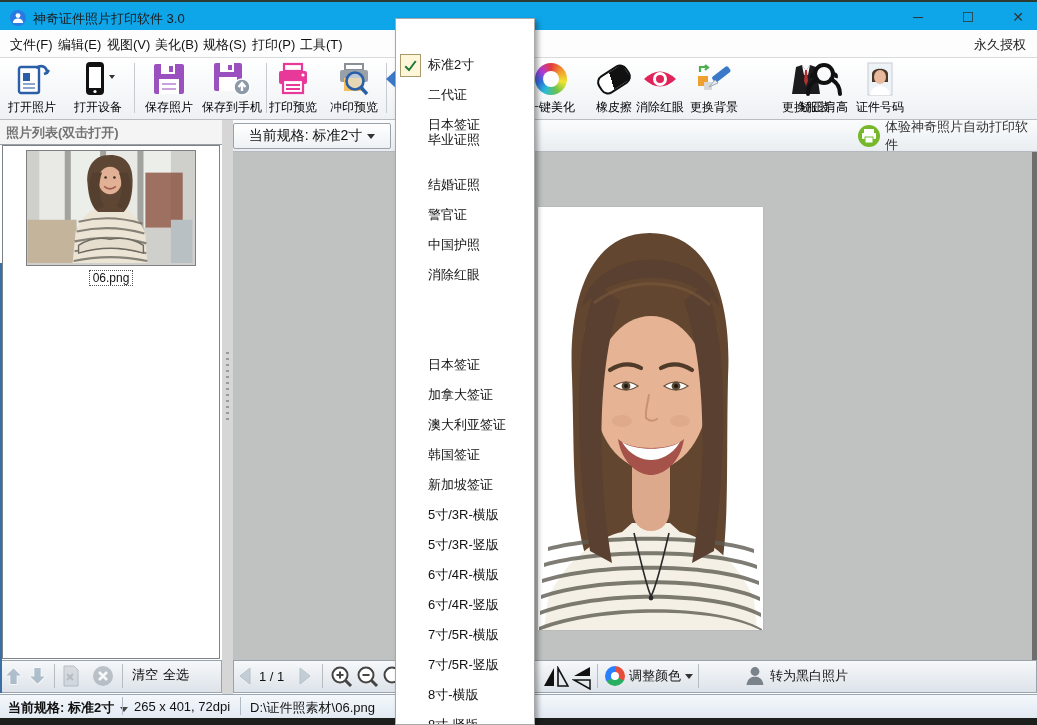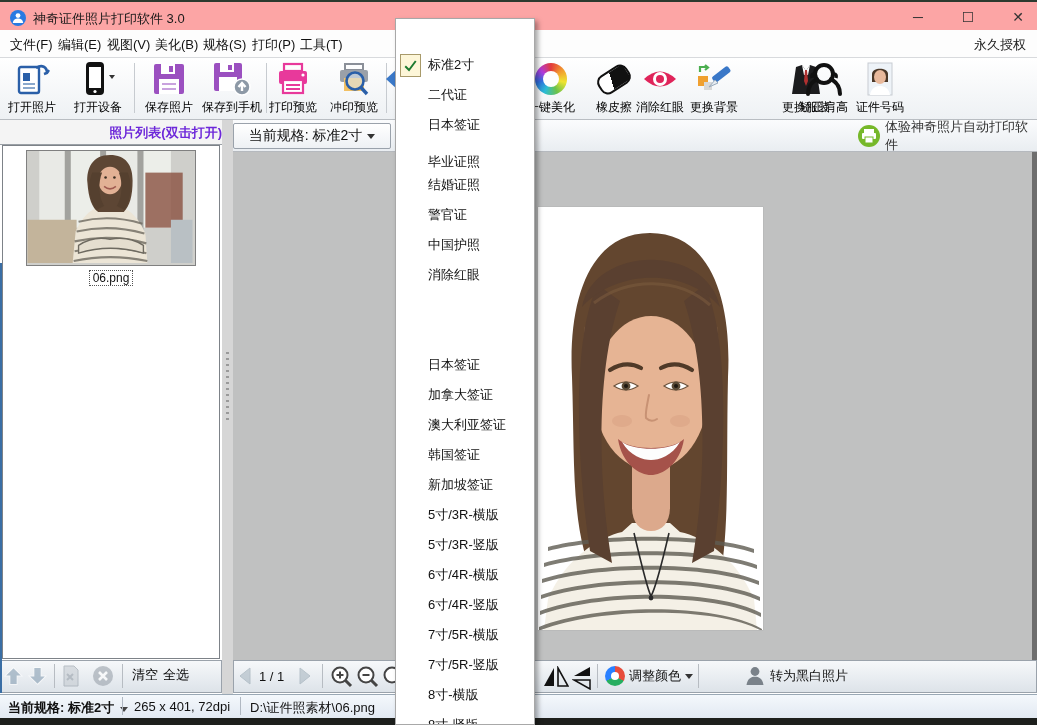--- a/index.html
+++ b/index.html
@@ -2,21 +2,21 @@
 <html><head>
 <meta charset="utf-8">
 <style>
   html,body{margin:0;padding:0;}
   body{width:1037px;height:725px;position:relative;overflow:hidden;
        font-family:"Liberation Sans","DejaVu Sans",sans-serif;
        background:#fff;-webkit-font-smoothing:antialiased;}
   .abs{position:absolute;}
   
   .top-strip{left:0;top:0;width:1037px;height:2px;background:#2c3a2f;}
-  .titlebar{left:0;top:2px;width:1037px;height:28px;background:#fca5a5;}
+  .titlebar{left:0;top:2px;width:1037px;height:28px;background:#0ea5e9;}
   .app-icon{left:10px;top:8px;width:16px;height:16px;border-radius:50%;background:#2a7ae2;}
   .app-icon svg{display:block;}
   .title-text{left:33px;top:8px;font-size:13px;color:#1a1a1a;}
   .win-btn{top:2px;width:44px;height:26px;text-align:center;line-height:26px;font-size:14px;color:#333;}
   .btn-min{left:896px;} .btn-max{left:946px;} .btn-close{left:996px;}
   
   .menubar{left:0;top:30px;width:1037px;height:27px;background:#fdfdfd;}
   .menu-item{top:36px;font-size:13px;color:#111;}
   .license{left:974px;top:36px;font-size:13px;color:#222;}
   
@@ -42,21 +42,21 @@
            background:linear-gradient(#fbfcfd,#e9edf1);border-bottom:1px solid #b5b9be;box-sizing:border-box;}
   .spec-btn{left:233px;top:123px;width:158px;height:26px;background:linear-gradient(#ffffff,#eef1f4);
             border:1px solid #9aa2ab;border-radius:2px;font-size:14px;color:#111;
             display:flex;align-items:center;justify-content:center;gap:5px;box-sizing:border-box;}
   .promo{left:858px;top:124px;height:24px;display:flex;align-items:center;gap:5px;}
   .promo-icon{width:22px;height:22px;border-radius:50%;background:#76b82a;position:relative;}
   .promo-text{font-size:13px;color:#333;}
   
   .lp-header{left:0;top:120px;width:222px;height:25px;background:#f4f4f4;
              border-bottom:1px solid #9aa0a6;box-sizing:border-box;
-             font-size:13px;font-weight:bold;color:#6d28d9;padding:4px 0 0 6px;text-align:right;}
+             font-size:13px;font-weight:bold;color:#737373;padding:4px 0 0 6px;}
   .lp-body{left:2px;top:145px;width:218px;height:514px;background:#fff;
            border:1px solid #7d8288;box-sizing:border-box;}
   .thumb-frame{left:26px;top:150px;width:168px;height:114px;border:1px solid #808080;background:#cfcfcb;}
   .thumb-name{left:0px;top:268px;width:222px;text-align:center;}
   .thumb-name span{font-size:12px;color:#111;border:1px dotted #555;padding:0 3px;}
   .lp-footer{left:0;top:660px;width:222px;height:33px;
              background:linear-gradient(#f6f8fa,#dde3e9);border:1px solid #9aa2ab;box-sizing:border-box;}
   .lp-btn{top:666px;font-size:13px;color:#000;}
   .fsep{top:664px;width:1px;height:24px;background:#b7bcc2;}
   
@@ -501,21 +501,21 @@
 
 <div class="abs dropdown">
   <div class="mi" style="top:31px">标准2寸</div>
   <div class="check-box">
     <svg width="15" height="15" viewBox="0 0 20 20">
         <polyline points="3,11 8,16 17,4" fill="none" stroke="#1c7a30" stroke-width="2.6"></polyline>
       </svg>
   </div>
   <div class="mi" style="top:61px">二代证</div>
   <div class="mi" style="top:91px">日本签证</div>
-  <div class="mi" style="top:128px">毕业证照</div>
+  <div class="mi" style="top:106px">毕业证照</div>
   <div class="mi" style="top:151px">结婚证照</div>
   <div class="mi" style="top:181px">警官证</div>
   <div class="mi" style="top:211px">中国护照</div>
   <div class="mi" style="top:241px">消除红眼</div>
   <div class="mi" style="top:331px">日本签证</div>
   <div class="mi" style="top:361px">加拿大签证</div>
   <div class="mi" style="top:391px">澳大利亚签证</div>
   <div class="mi" style="top:421px">韩国签证</div>
   <div class="mi" style="top:451px">新加坡签证</div>
   <div class="mi" style="top:481px">5寸/3R-横版</div>

